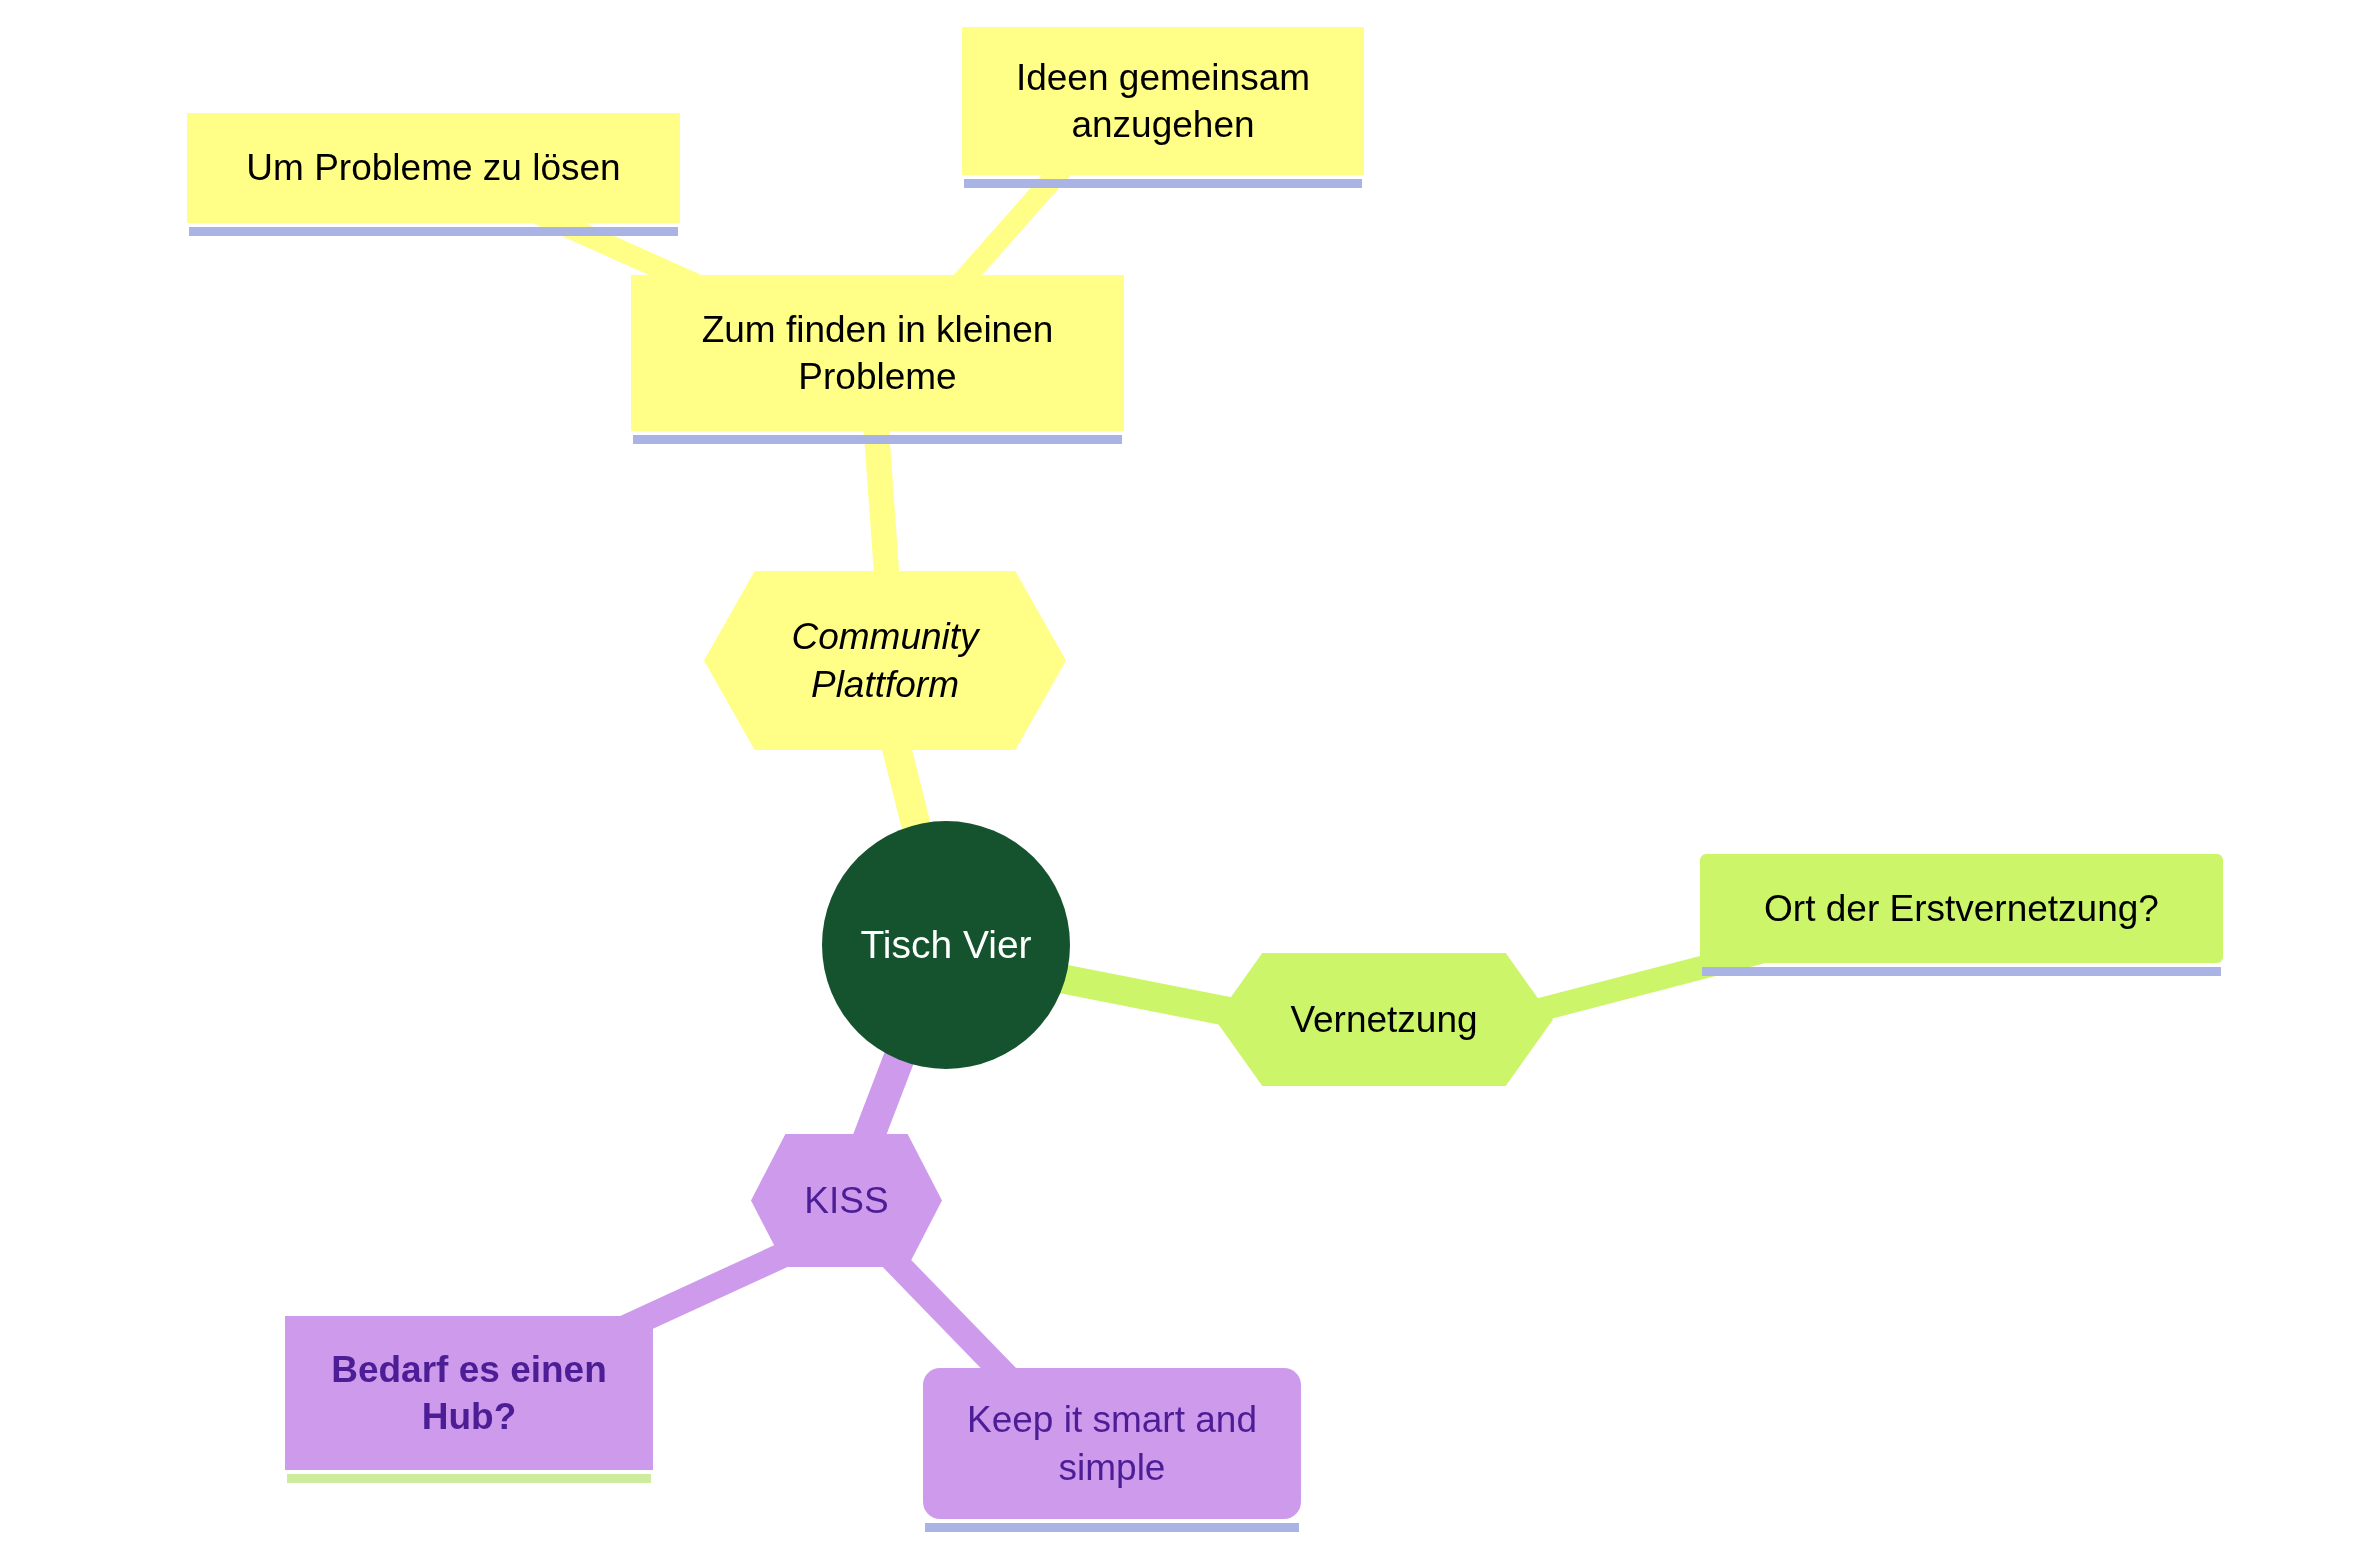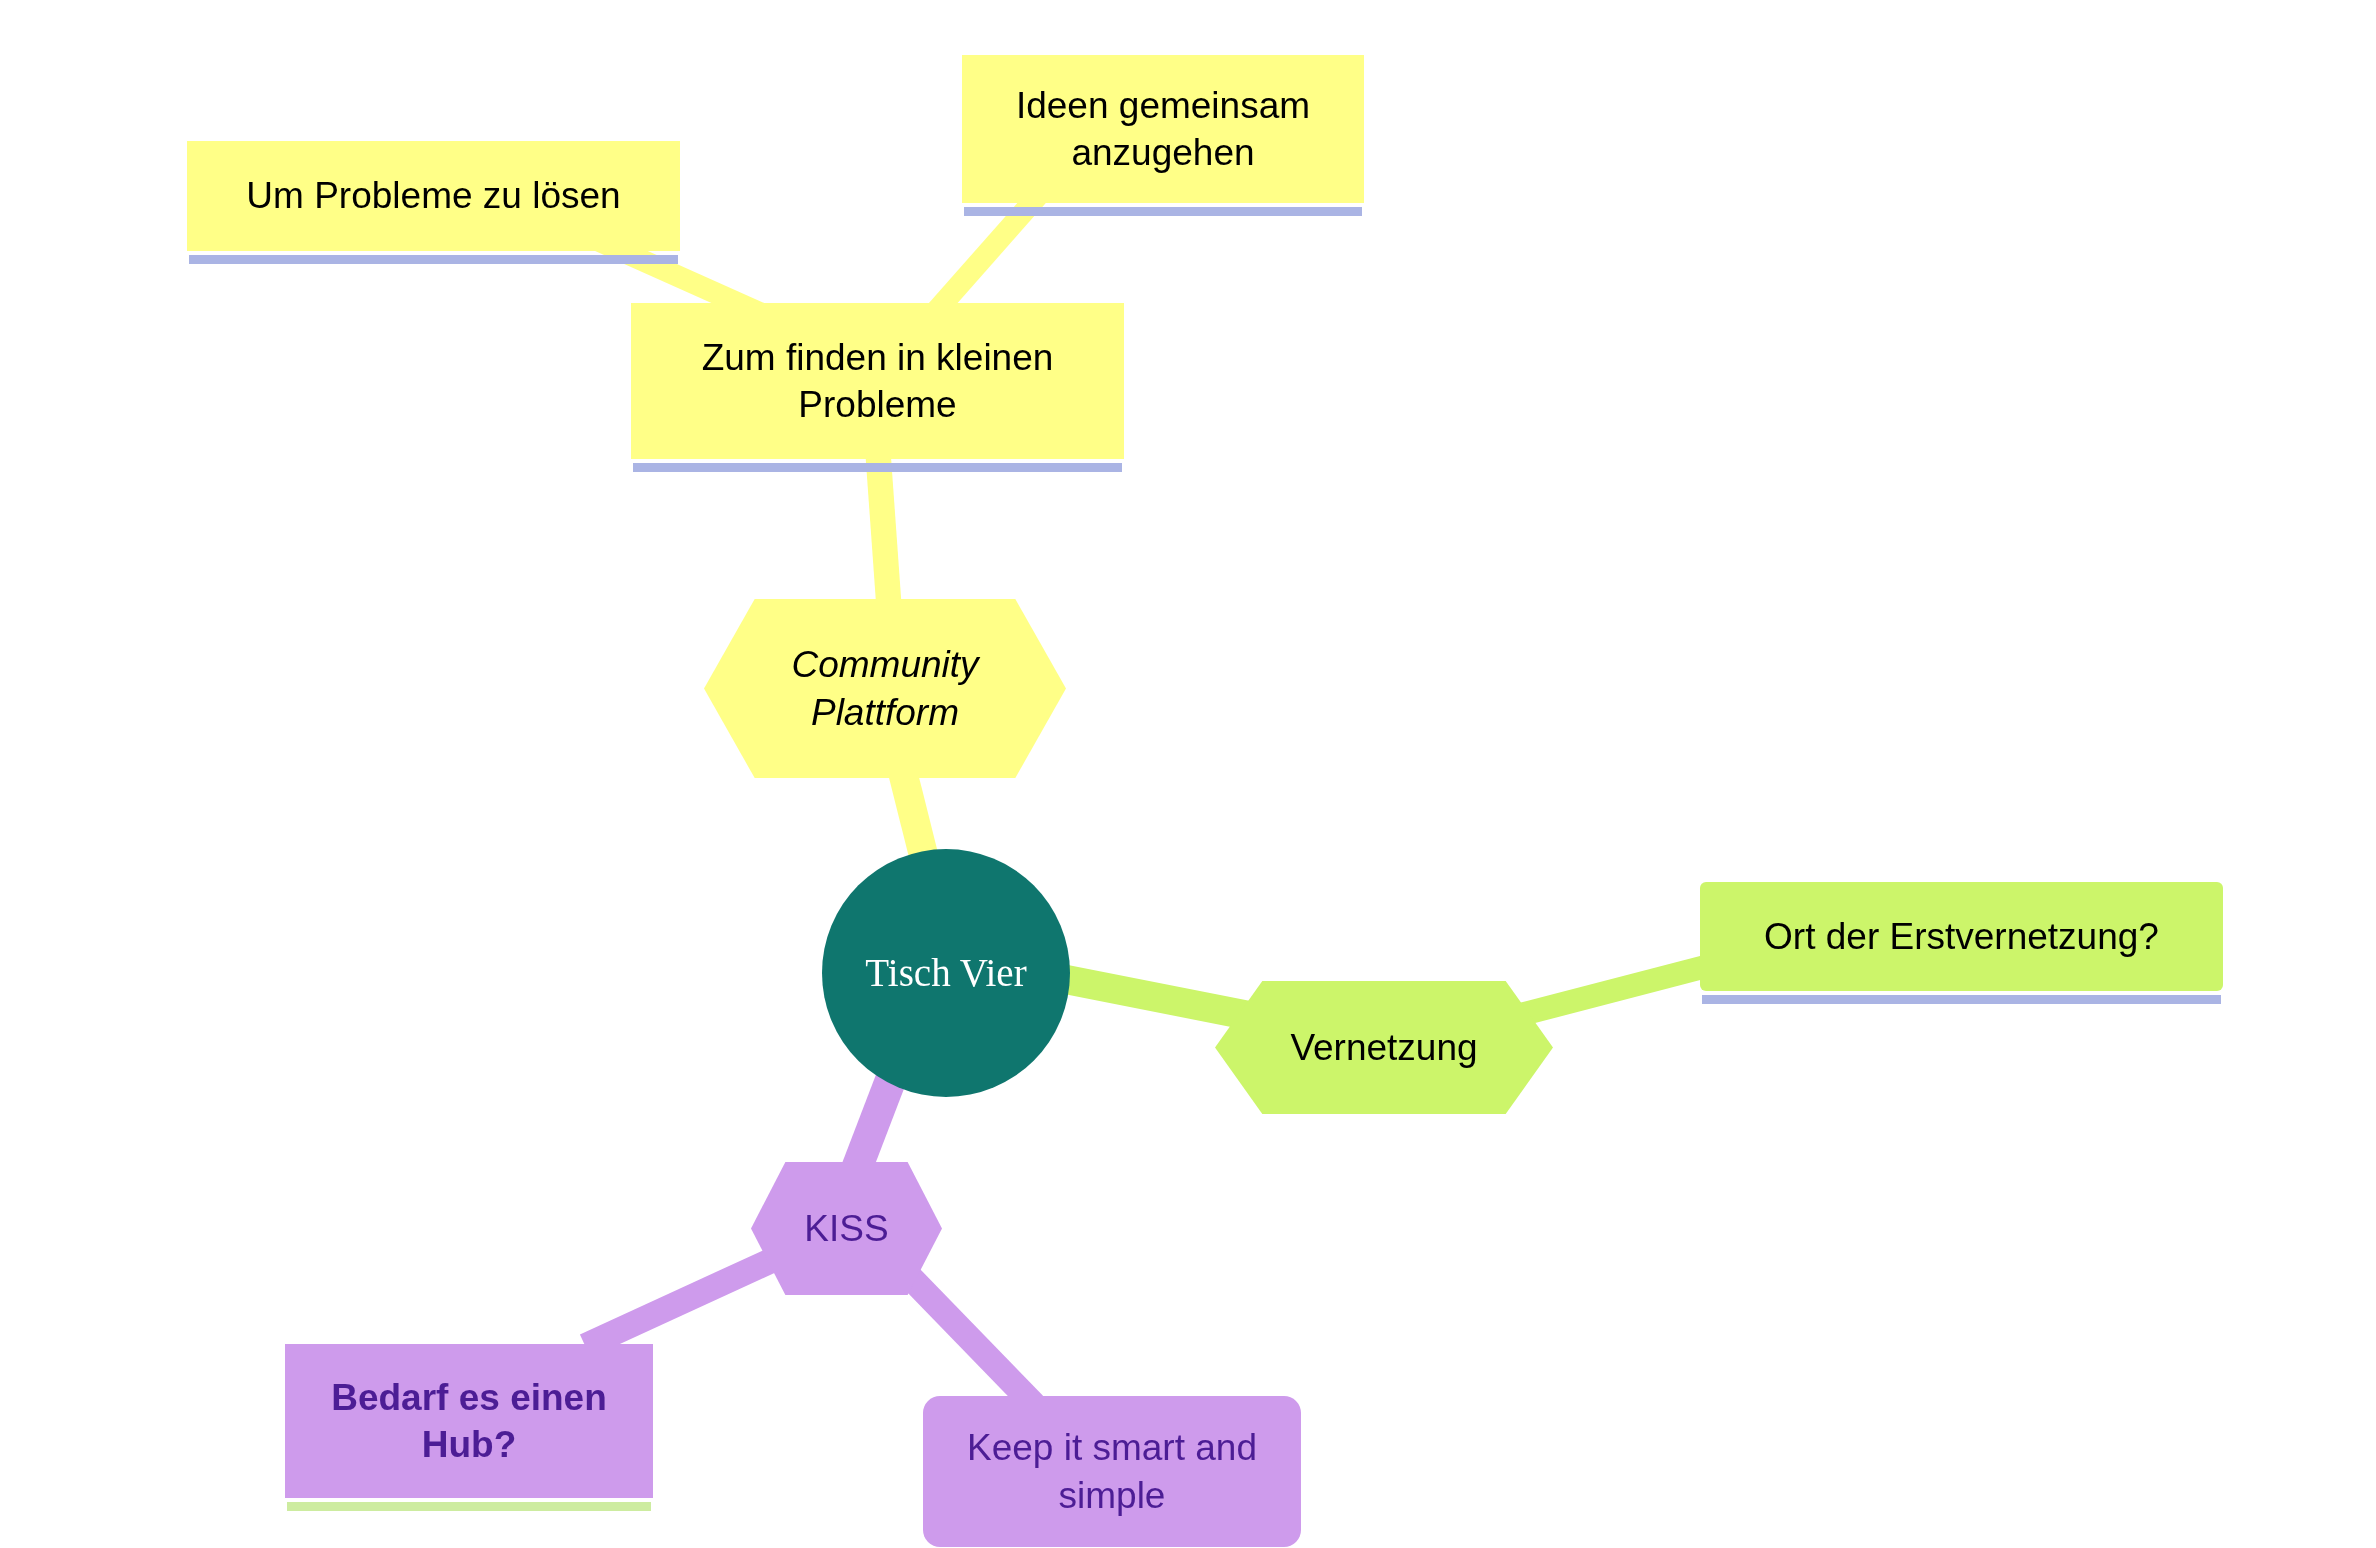--- a/index.html
+++ b/index.html
@@ -27,21 +27,20 @@
     display: flex;
     align-items: center;
     justify-content: center;
     text-align: center;
     font-size: 37px;
     line-height: 1.28;
     color: #000000;
     box-sizing: border-box;
     padding: 5.9px 17.6px;
     cursor: pointer;
-    margin-top: 28px;
   }
   .node .label { display: block; }
   
   .rect { }
   .underline {
     position: absolute;
     left: 2px;
     right: 2px;
     bottom: -12.7px;
     height: 8.8px;
@@ -56,24 +55,23 @@
   
   .hex-wide {
     clip-path: polygon(0% 50%, 14% 0%, 86% 0%, 100% 50%, 86% 100%, 14% 100%);
   }
   .hex-small {
     clip-path: polygon(0% 50%, 18% 0%, 82% 0%, 100% 50%, 82% 100%, 18% 100%);
   }
   
   .circle {
     border-radius: 50%;
-    background: #0f766e;
+    background: #14532d;
     color: #ffffff;
     font-size: 39px;
-    font-family: Liberation Serif, serif;
   }
   
   #node-um-probleme   { left: 187px;  top: 113px;  width: 493px; height: 110px; }
   #node-ideen         { left: 962px;  top: 27px;   width: 402px; height: 148px; }
   #node-zum-finden    { left: 631px;  top: 275px;  width: 493px; height: 156px; }
   #node-community     { left: 704px;  top: 571px;  width: 362px; height: 179px; font-style: italic; }
   #node-root          { left: 822px;  top: 821px;  width: 248px; height: 248px; }
   #node-vernetzung    { left: 1215px; top: 953px;  width: 338px; height: 133px; }
   #node-ort           { left: 1700px; top: 854px;  width: 523px; height: 109px; }
   #node-kiss          { left: 751px;  top: 1134px; width: 191px; height: 133px; }

